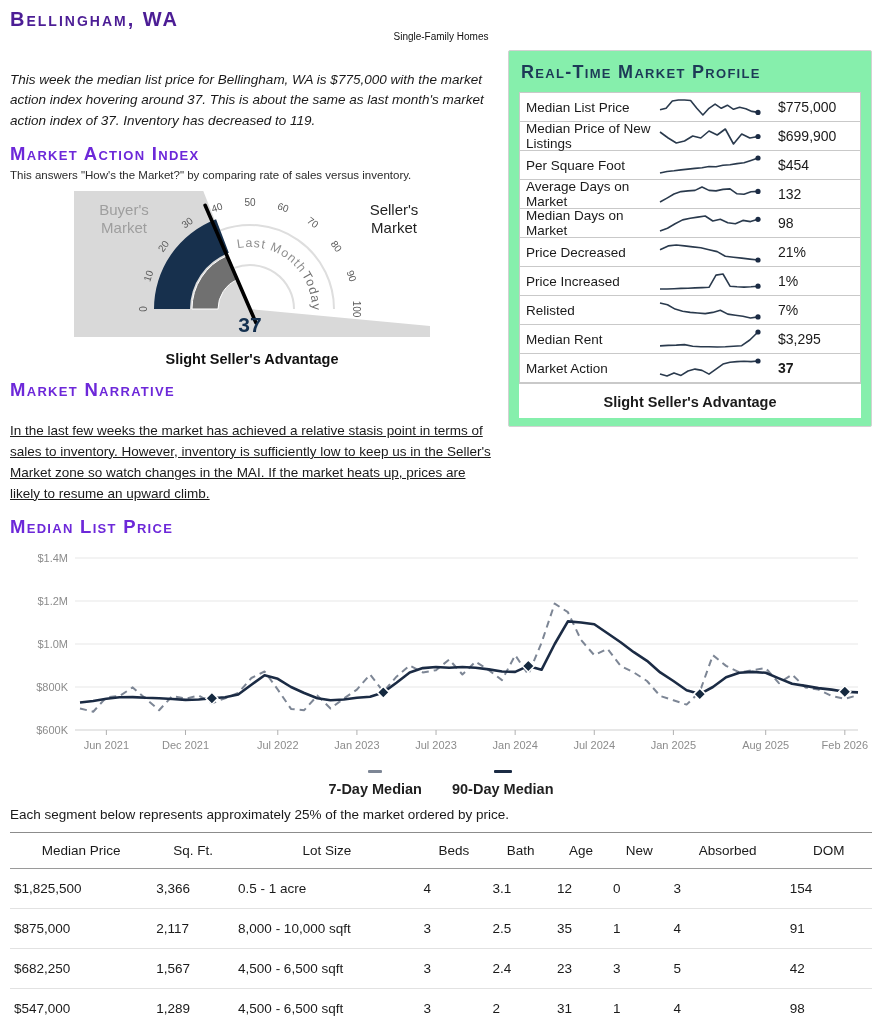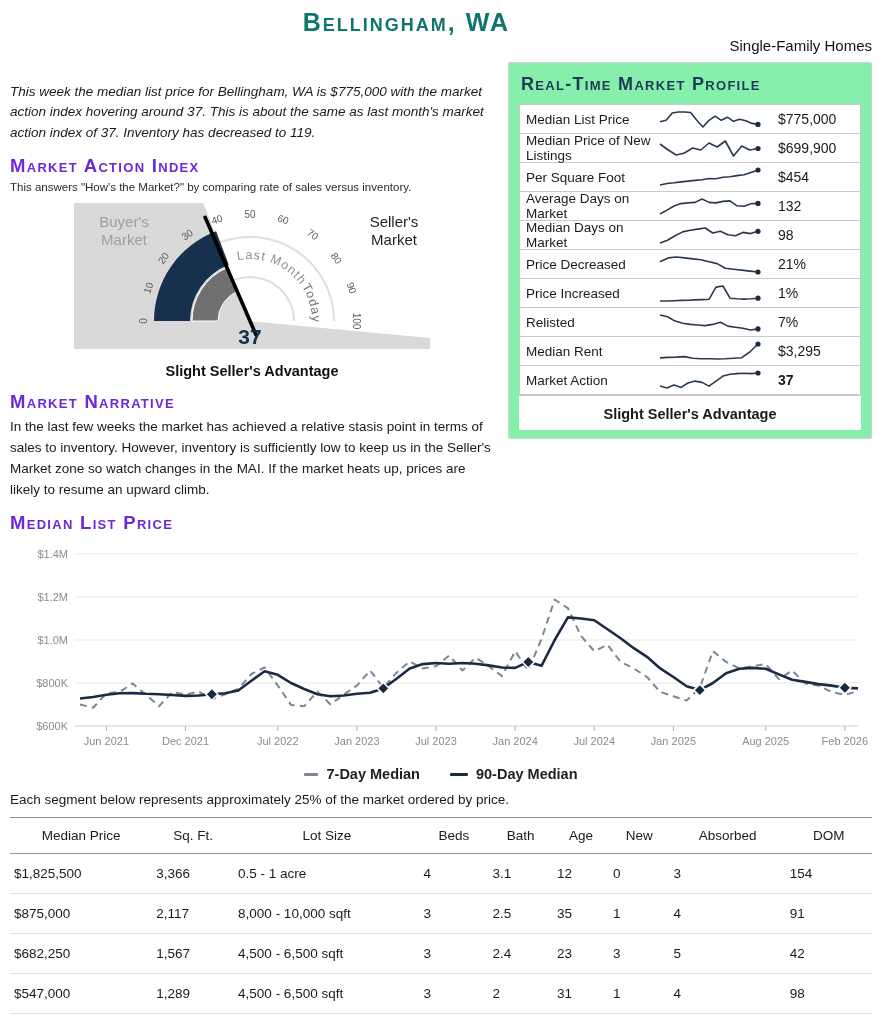--- a/index.html
+++ b/index.html
@@ -1,44 +1,44 @@
 <!DOCTYPE html>
 <html><head>
 <meta charset="utf-8">
 <style>
   html,body{margin:0;padding:0;background:#fff;}
   .page{width:882px;min-height:1024px;box-sizing:border-box;padding:6px 10px 24px;
         font-family:"Liberation Sans",sans-serif;color:#1a1a1a;}
-  h1.city{margin:2px 0 0;width:500px;text-align:right;font-variant:small-caps;
-        letter-spacing:2px;color:#0f766e;font-size:25px;font-weight:700;}
-  .subtitle{text-align:right;font-size:15px;margin:0 0 8px;color:#111;}
+  h1.city{margin:2px 0 0;width:500px;text-align:left;font-variant:small-caps;
+        letter-spacing:2px;color:#4c1d95;font-size:20px;font-weight:700;}
+  .subtitle{text-align:center;font-size:10px;margin:0 0 8px;color:#111;}
   .top-row{display:flex;gap:16px;align-items:flex-start;}
   .left-col{width:482px;flex:none;}
   .right-col{flex:1;}
   .intro{font-size:13.5px;line-height:1.5;margin:20px 0 2px;font-style:italic;}
   h2.sc{font-variant:small-caps;color:#6d28d9;letter-spacing:1.3px;font-size:18.5px;
         font-weight:700;margin:12px 0 4px;}
   .mai-desc{font-size:11.5px;color:#2b2b2b;margin:2px 0 10px;}
   .gauge-wrap{width:356px;margin-left:64px;text-align:center;}
   .gauge-caption{font-weight:bold;font-size:14.5px;margin-top:10px;color:#111;}
-  .narrative{font-size:13.5px;line-height:1.55;margin:4px 0 0;}
+  .narrative{font-size:13.5px;line-height:1.55;margin:20px 0 0;text-decoration:underline;}
   .profile-panel{background:#86efac;border:1px solid #d2d2d2;border-radius:2px;padding:8px 10px 8px;}
   .panel-heading{margin:3px 0 9px 2px;font-variant:small-caps;color:#1d3a57;font-size:18px;
         letter-spacing:1.3px;font-weight:700;}
   .prows{background:#fff;border:1px solid #c9c9c9;}
   .prow{display:flex;align-items:center;border-bottom:1px solid #c9c9c9;height:28px;padding:0 6px;}
   .plabel{flex:1;font-size:13.5px;}
   .pspark{flex:none;width:106px;height:24px;}
   .pvalue{flex:none;width:76px;padding-left:16px;font-size:14px;}
   .pvalue.bold{font-weight:bold;}
   .profile-footer{text-align:center;font-weight:bold;font-size:14.5px;padding:10px 0 8px;background:#fff;}
   .chart-block{margin-top:4px;}
   .legend{display:flex;justify-content:center;gap:30px;margin:2px 0 10px;font-weight:bold;
         font-size:14.5px;align-items:center;color:#1f1f1f;}
-  .legend-item{display:flex;align-items:center;gap:8px;}
+  .legend-item{display:flex;align-items:center;gap:8px;flex-direction:column;}
   .dash{display:inline-block;height:3px;border-radius:1px;}
   .seg-desc{font-size:13.5px;margin:4px 0 10px;}
   table.segments{width:100%;border-collapse:collapse;border-top:1px solid #8c8c8c;font-size:13.5px;}
   table.segments th{text-align:center;padding:10px 4px;border-bottom:1px solid #9a9a9a;font-weight:normal;}
   table.segments td{padding:12px 4px;border-bottom:1px solid #e2e2e2;}
 </style>
 </head>
 <body>
 
 <div class="page">

